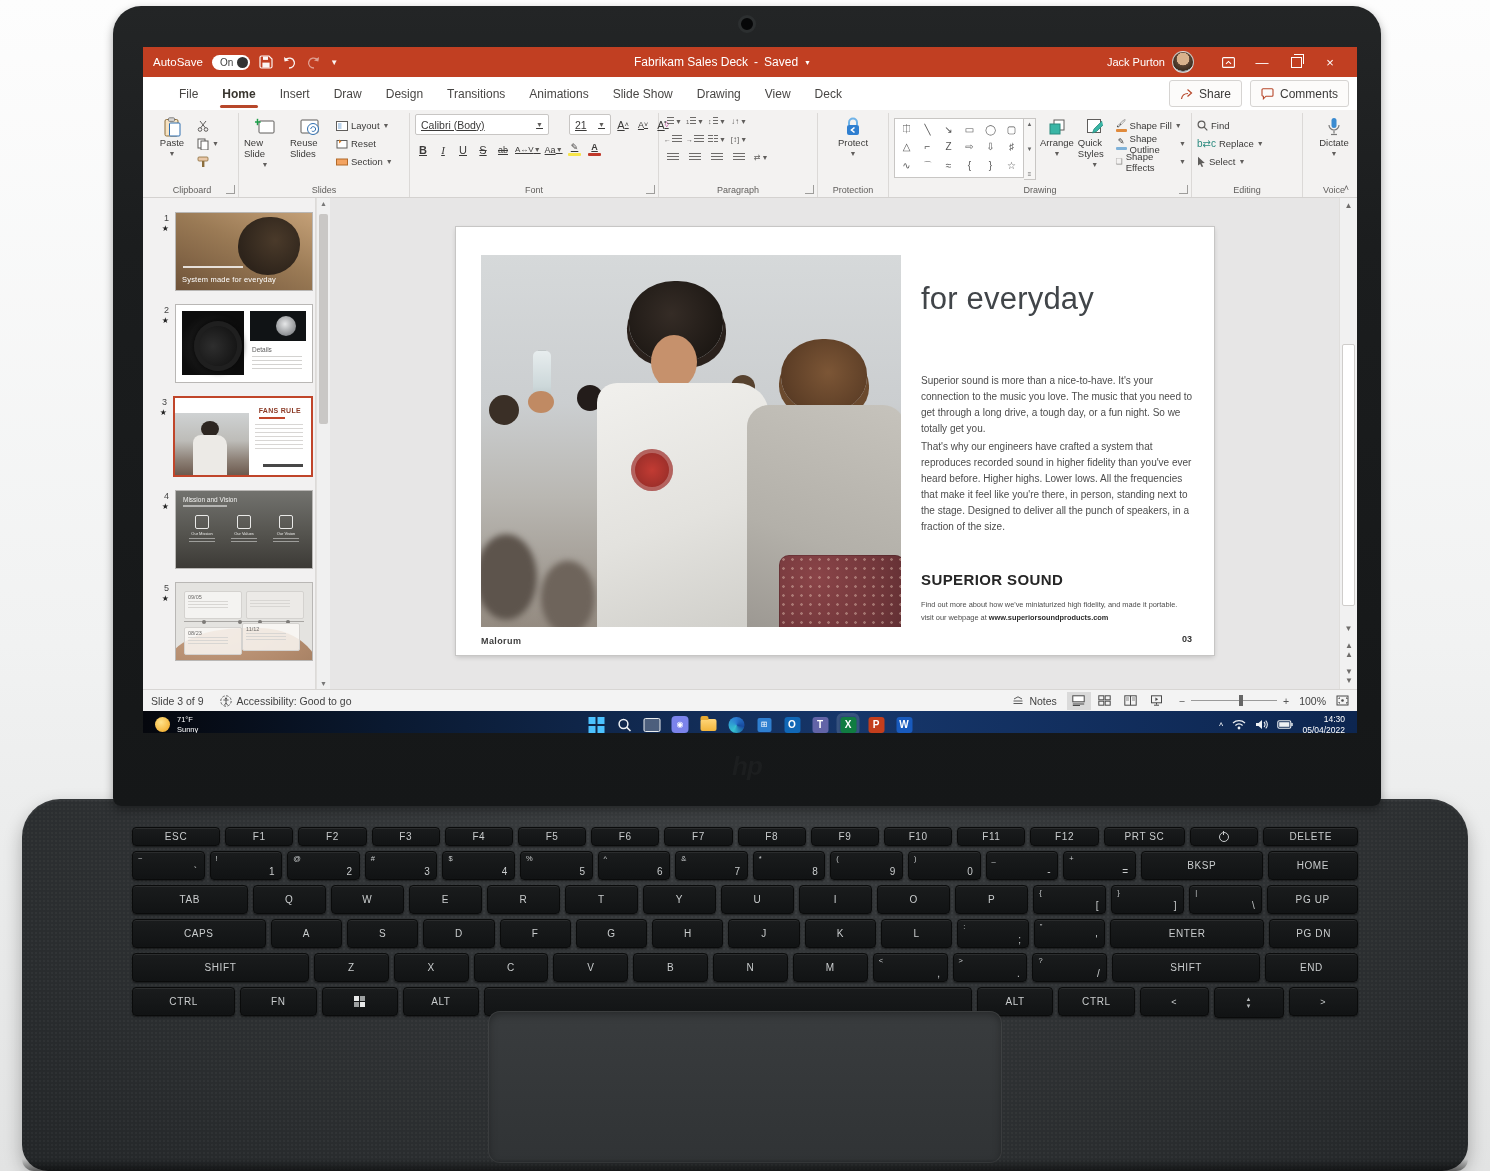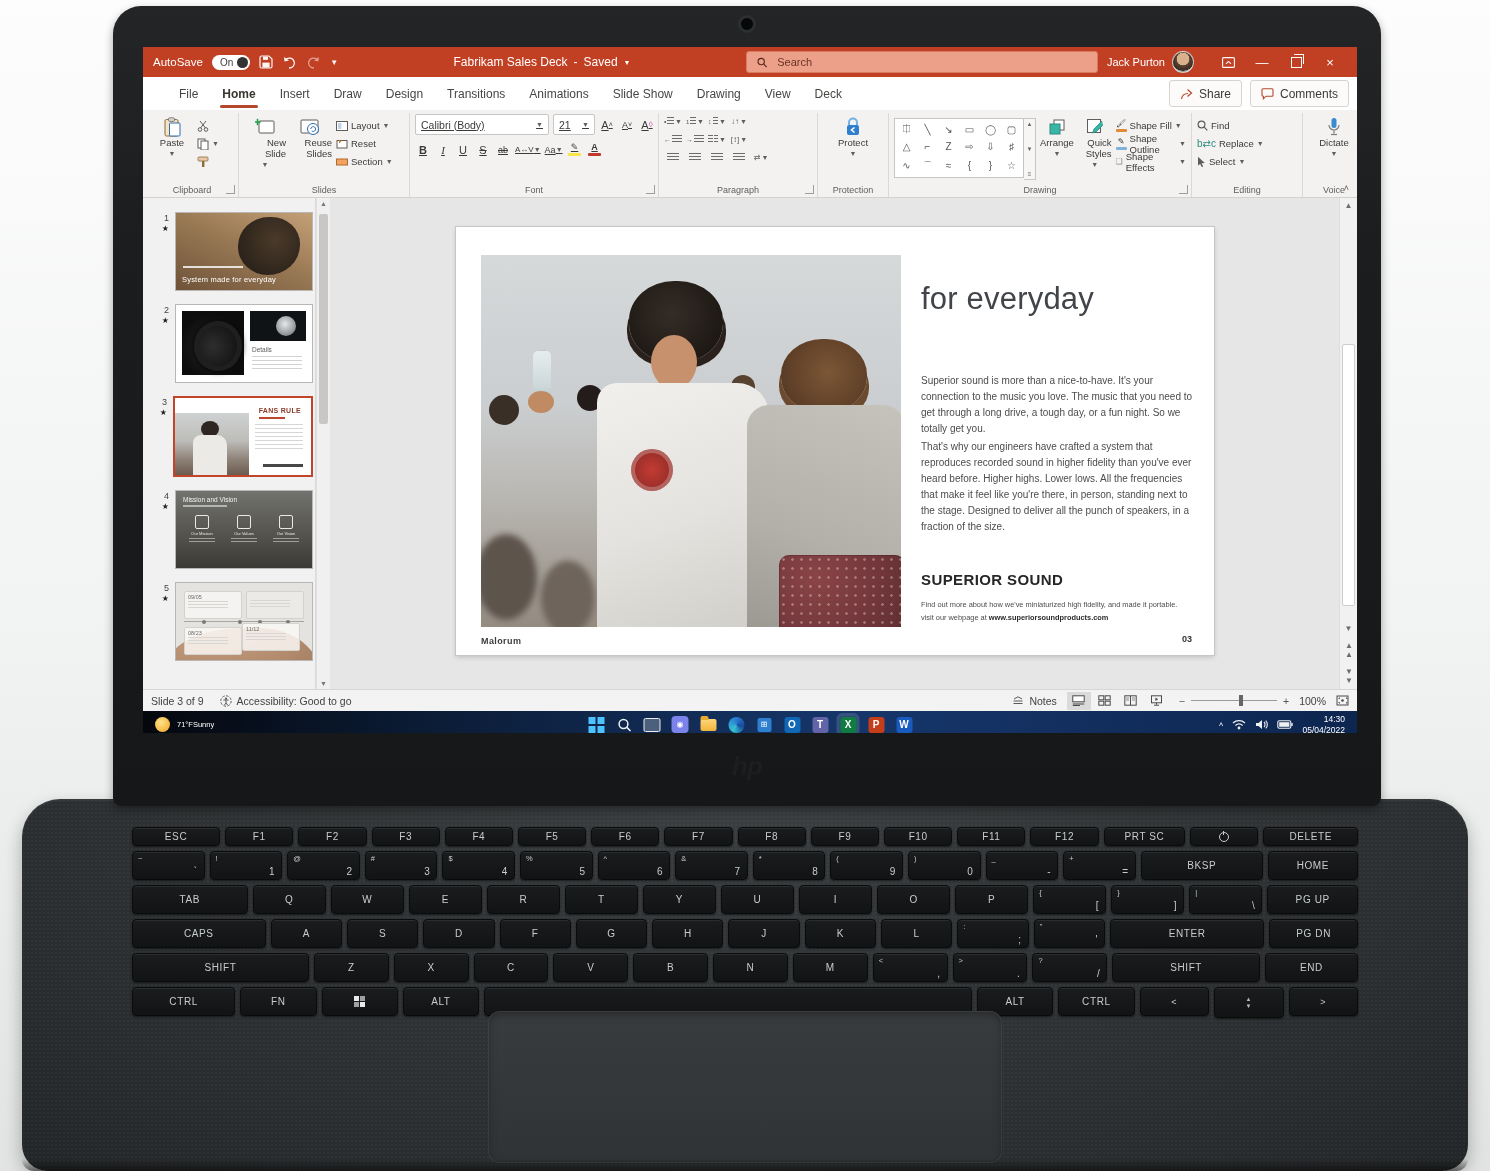--- a/index.html
+++ b/index.html
@@ -90,21 +90,21 @@
   
   .pp-ribbon{height:84px;background:#f3f2f1;border-bottom:1px solid #d4d2d0;display:flex;position:relative;
     padding:3px 0 0 3px;color:#3b3a39;}
   .rgroup{position:relative;border-right:1px solid #ddd bcb;border-right:1px solid #dbd9d7;
     padding:1px 5px 15px;display:flex;gap:4px;align-items:flex-start;flex:0 0 auto;}
   .rgroup-label{position:absolute;bottom:2px;left:0;right:0;text-align:center;font-size:9px;color:#605e5c;
     display:flex;justify-content:center;gap:4px;align-items:center;}
   .dlg{width:8px;height:8px;border-left:1px solid #8a8886;border-bottom:1px solid #8a8886;position:absolute;
     right:3px;bottom:3px;transform:rotate(-90deg);opacity:.8;}
   .bigbtn{width:42px;display:flex;flex-direction:column;align-items:center;gap:1px;padding-top:3px;
-    font-size:9.5px;text-align:right;line-height:1.15;}
+    font-size:9.5px;text-align:left;line-height:1.15;}
   .bigbtn .bic{height:20px;display:flex;align-items:center;justify-content:center;}
   .caret{font-size:7px;color:#605e5c;line-height:1;}
   .smallcol{display:flex;flex-direction:column;gap:3px;padding-top:4px;}
   .smallbtn{display:flex;align-items:center;gap:3px;font-size:9.5px;height:15px;}
   .combo{border:1px solid #c8c6c4;background:#fff;height:19px;display:flex;align-items:center;
     padding:0 5px;font-size:10.5px;gap:5px;border-radius:2px;}
   .fontrow{display:flex;gap:4px;align-items:center;}
   .fmt{display:flex;align-items:center;justify-content:center;min-width:16px;height:17px;font-size:11px;}
   .fmt.b{font-weight:bold;} .fmt.i{font-style:italic;font-family:"Liberation Serif",serif;}
   .fmt.u{text-decoration:underline;} .fmt.s{text-decoration:line-through;}
@@ -242,21 +242,21 @@
   .vbtn.active{background:#dadada;}
   .zoomline{display:flex;align-items:center;gap:6px;color:#555;}
   .ztrack{width:86px;height:1px;background:#9a9a9a;position:relative;}
   .zknob{position:absolute;left:56%;top:-5px;width:4px;height:11px;background:#666;}
 
   
   .taskbar{height:27px;display:flex;align-items:center;color:#fff;position:relative;
     background:linear-gradient(90deg,#05070d 0%,#0a1930 20%,#16366a 58%,#0d2650 100%);}
   .tb-weather{display:flex;align-items:center;gap:7px;padding-left:12px;}
   .sun{width:15px;height:15px;border-radius:50%;background:radial-gradient(circle at 40% 35%,#ffe28a,#f5b63d 70%);}
-  .wtxt{display:flex;flex-direction:row;line-height:1.25;font-size:7.5px;}
+  .wtxt{display:flex;flex-direction:column;line-height:1.25;font-size:7.5px;}
   .tb-center{position:absolute;left:50%;transform:translateX(-50%);display:flex;gap:11px;align-items:center;height:100%;}
   .tbi{width:17px;height:17px;position:relative;display:flex;align-items:center;justify-content:center;border-radius:3px;}
   .tbi.activeapp{box-shadow:0 0 0 3px rgba(255,255,255,.14);background:rgba(255,255,255,.1);}
   .i-start{background:
     linear-gradient(#4cc2ff,#4cc2ff) 0 0/7px 7px no-repeat,
     linear-gradient(#4cc2ff,#4cc2ff) 9px 0/7px 7px no-repeat,
     linear-gradient(#4cc2ff,#4cc2ff) 0 9px/7px 7px no-repeat,
     linear-gradient(#4cc2ff,#4cc2ff) 9px 9px/7px 7px no-repeat;width:16px;height:16px;}
   .i-task{width:15px;height:12px;border:1.5px solid #e8ecef;border-radius:2px;background:rgba(255,255,255,.25);}
   .i-chat{background:#7b83eb;border-radius:4px;color:#fff;font-size:8px;width:17px;height:17px;}
@@ -308,27 +308,20 @@
               <path d="M13 1 L12.4 5.4 L8 4.6 Z" fill="#fff"></path>
             </svg>
         </span>
         <span class="tb-ic" style="font-size:8px;">▼</span>
         <span class="pp-title">
           <span>Fabrikam Sales Deck</span>
           <span>-</span>
           <span>Saved</span>
           <span style="font-size:7px;">▼</span>
         </span>
-        <span class="searchbox">
-          <svg class="ic" width="11" height="11" viewBox="0 0 11 11">
-              <circle cx="4.5" cy="4.5" r="3.4" fill="none" stroke="#59281b" stroke-width="1.2"></circle>
-              <line x1="7.2" y1="7.2" x2="10.3" y2="10.3" stroke="#59281b" stroke-width="1.2"></line>
-            </svg>
-          <input placeholder="Search" style="">
-        </span>
         <span class="user">
           <span>Jack Purton</span>
           <span class="avatar"></span>
         </span>
         <span class="winctl">
           <div>
             <svg class="ic" width="13" height="11" viewBox="0 0 13 11">
                 <rect x="0.6" y="0.6" width="11.8" height="9.8" rx="1" fill="none" stroke="#fff" stroke-width="1.1"></rect>
                 <path d="M4 6.8 L6.5 4.4 L9 6.8" fill="none" stroke="#fff" stroke-width="1.1"></path>
               </svg>
@@ -465,21 +458,21 @@
               <span>Slides</span>
             </div>
         </div>
 
         <div class="rgroup" style="width:238px;flex-direction:column;gap:6px;text-decoration:underline;">
           <div class="fontrow">
             <span class="combo" style="width:122px;">
               <span style="flex:1;">Calibri (Body)</span>
                 <span class="caret">▼</span>
             </span>
-            <span class="combo" style="width:30px;">
+            <span class="combo" style="width:30px;margin-left:16px;">
               <span style="flex:1;">21</span>
                 <span class="caret">▼</span>
             </span>
             <span class="fmt">A<span style="font-size:7px;vertical-align:top;">˄</span></span>
             <span class="fmt" style="font-size:9px;">A<span style="font-size:7px;vertical-align:top;">˅</span></span>
             <span class="fmt">A<span style="color:#c24a9e;font-size:8px;">◊</span></span>
           </div>
           <div class="fontrow">
             <span class="fmt b">B</span>
             <span class="fmt i">I</span>

